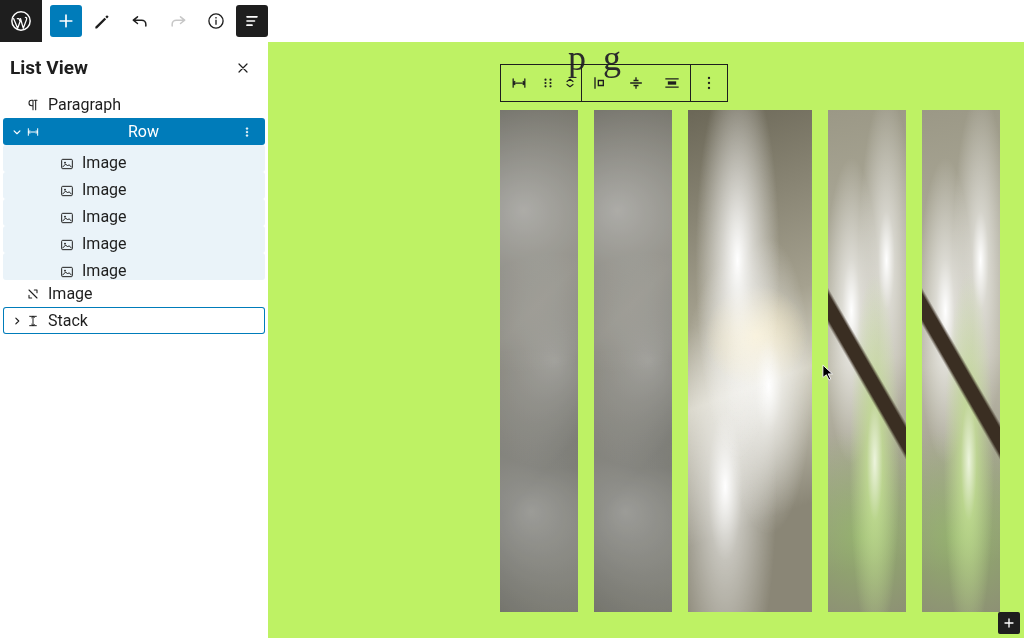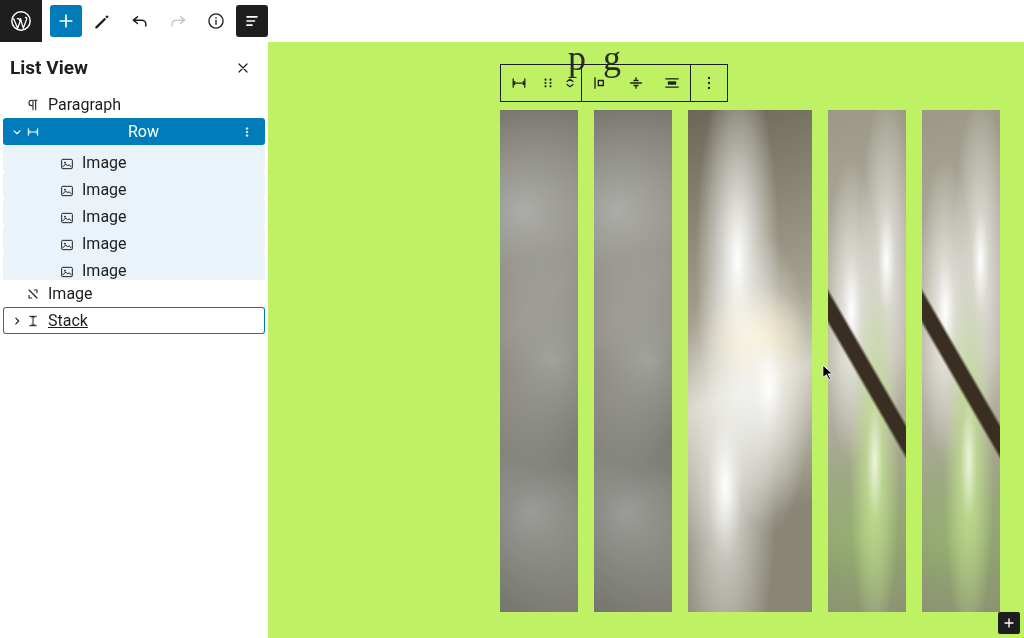--- a/index.html
+++ b/index.html
@@ -73,21 +73,20 @@
   .ind-1 { padding-left:6px; }
   .ind-2 { padding-left:40px; }
 
   .tree-item.selected {
     background:var(--wp-selected-bg); color:#fff;text-align:center;
   }
   .tree-item.selected svg { stroke:#fff; fill:none; }
   .tree-item.nested { background:var(--nested-bg);align-items:flex-end; }
   .tree-item.outlined {
     box-shadow: inset 0 0 0 1px var(--wp-blue);
-    text-decoration: underline;
   }
 
   
   .canvas {
     position:absolute; top:var(--top-h); left:var(--sidebar-w); right:0; bottom:0;
     overflow:hidden; background:#bef264;
   }
 
   .partial-title {
     position:absolute; left:300px; top:-5px; font-family:Georgia, "Times New Roman", serif;

